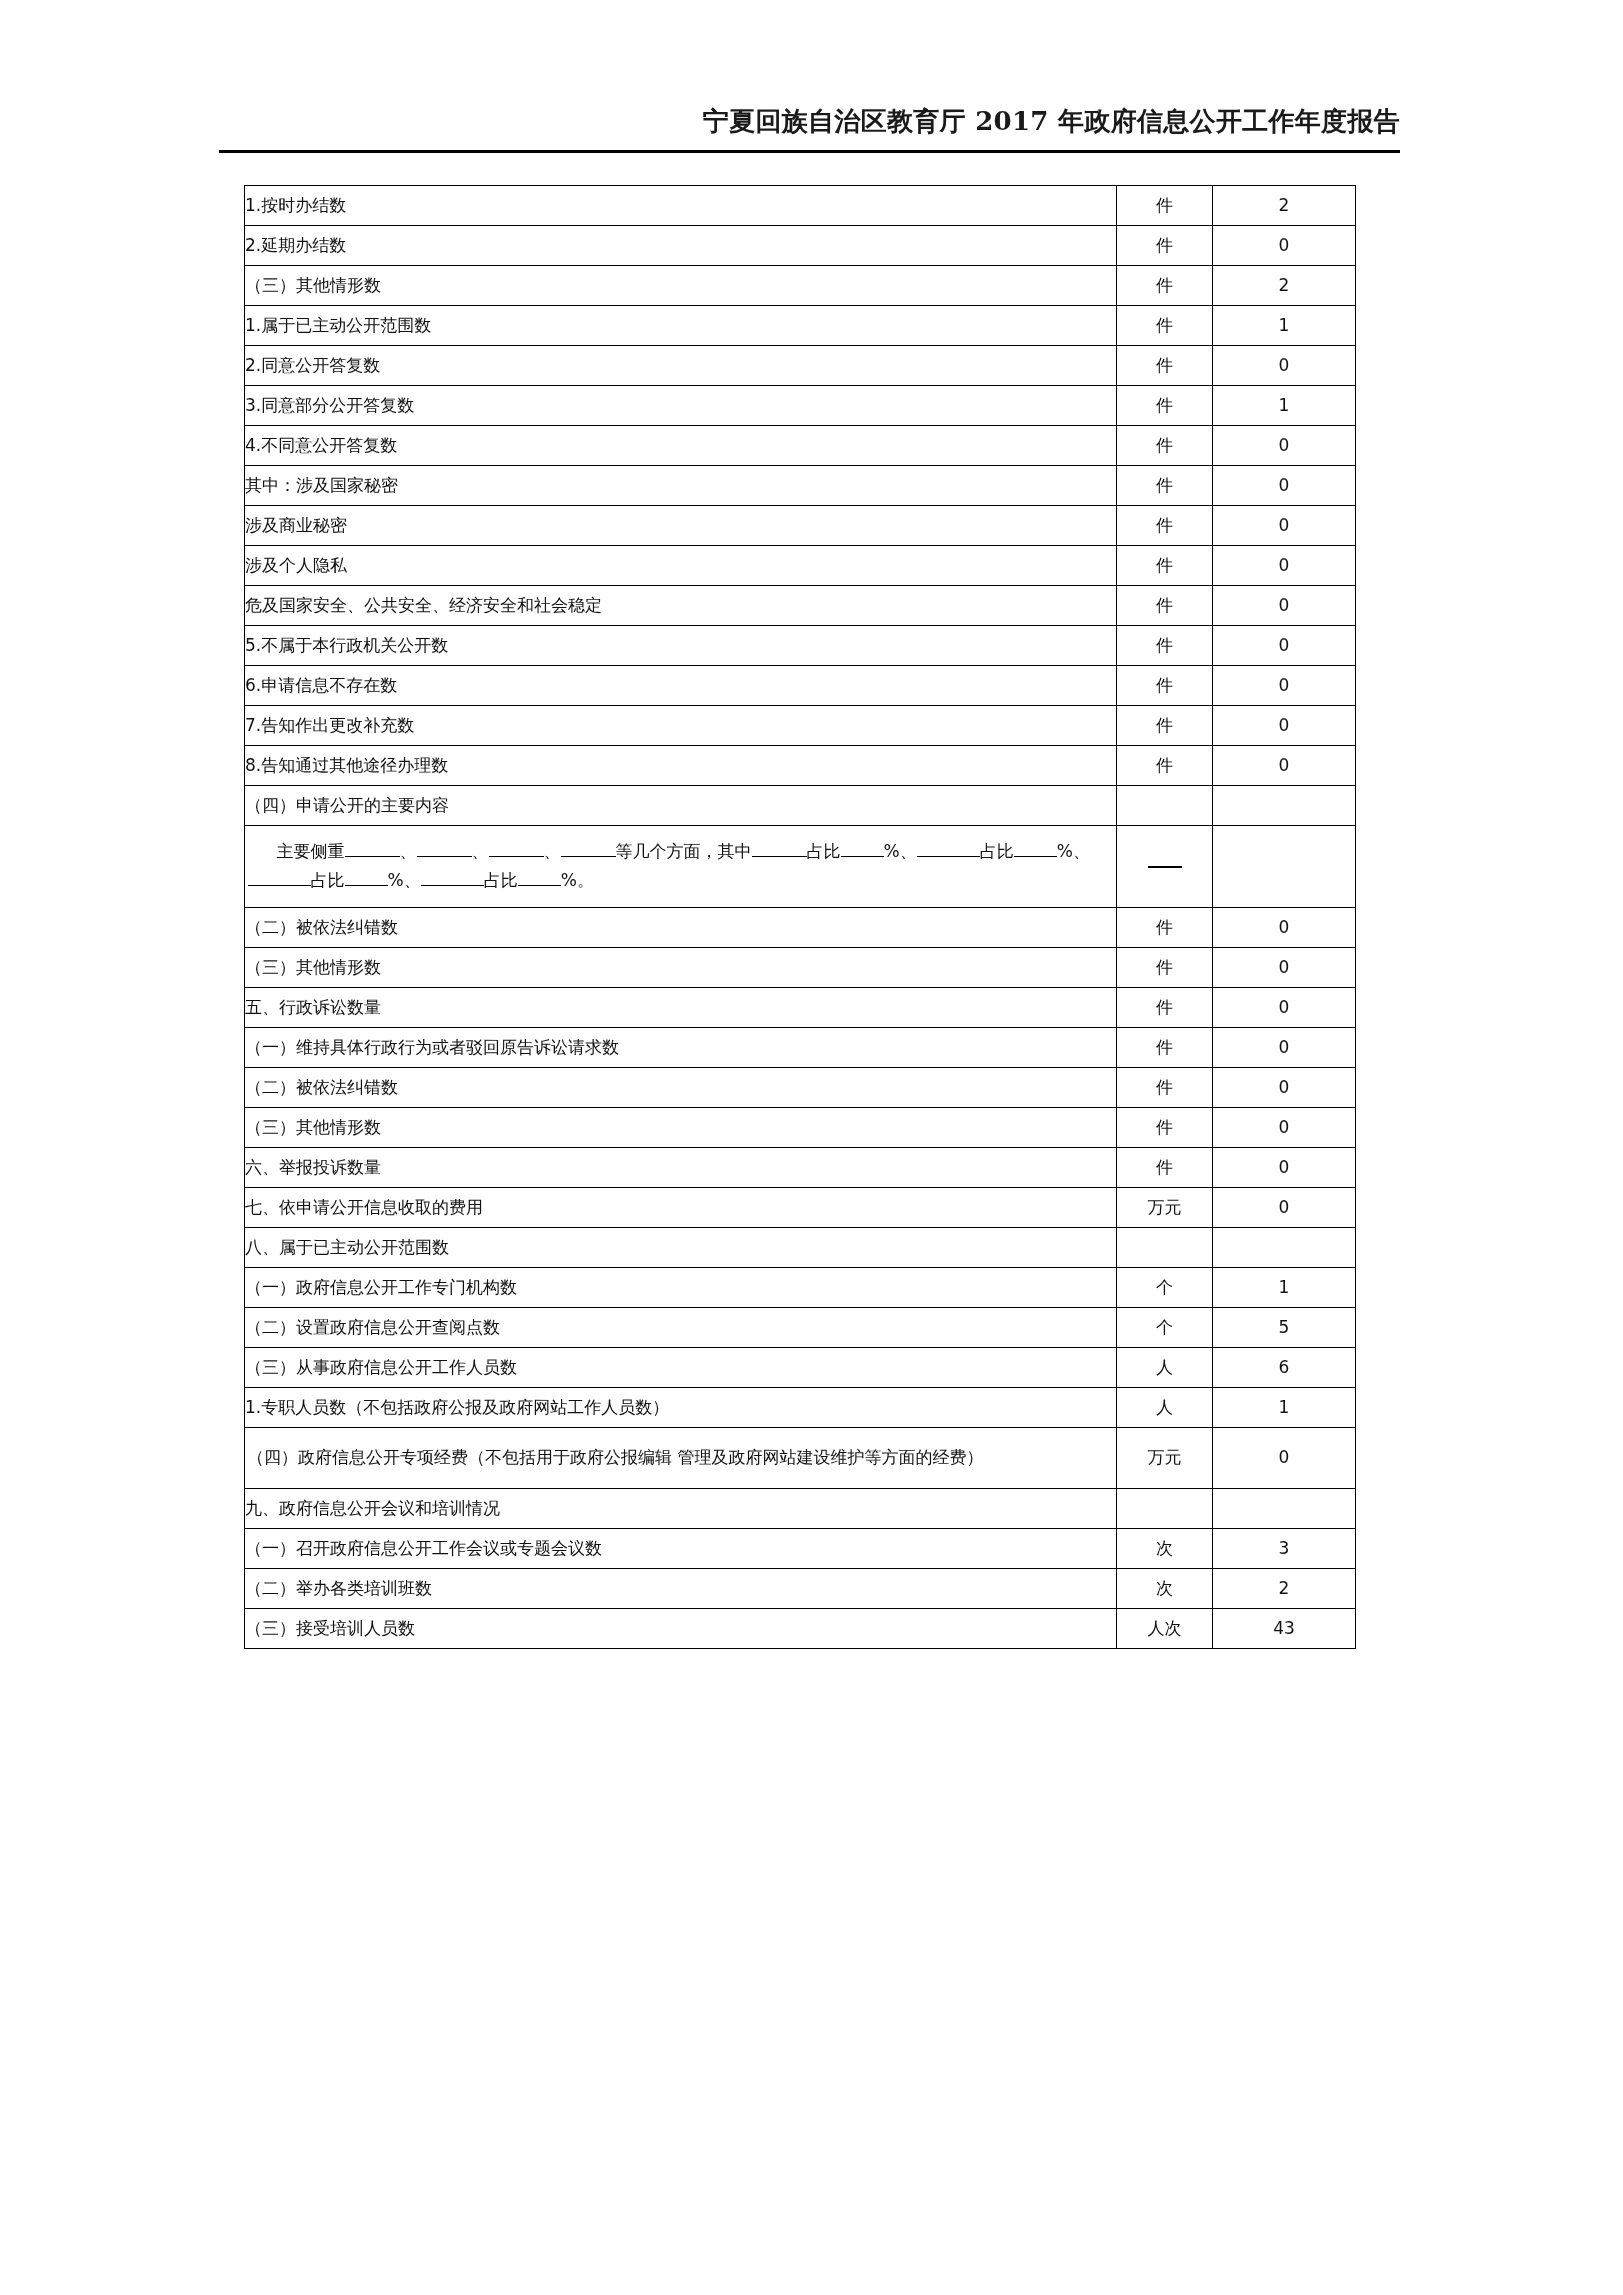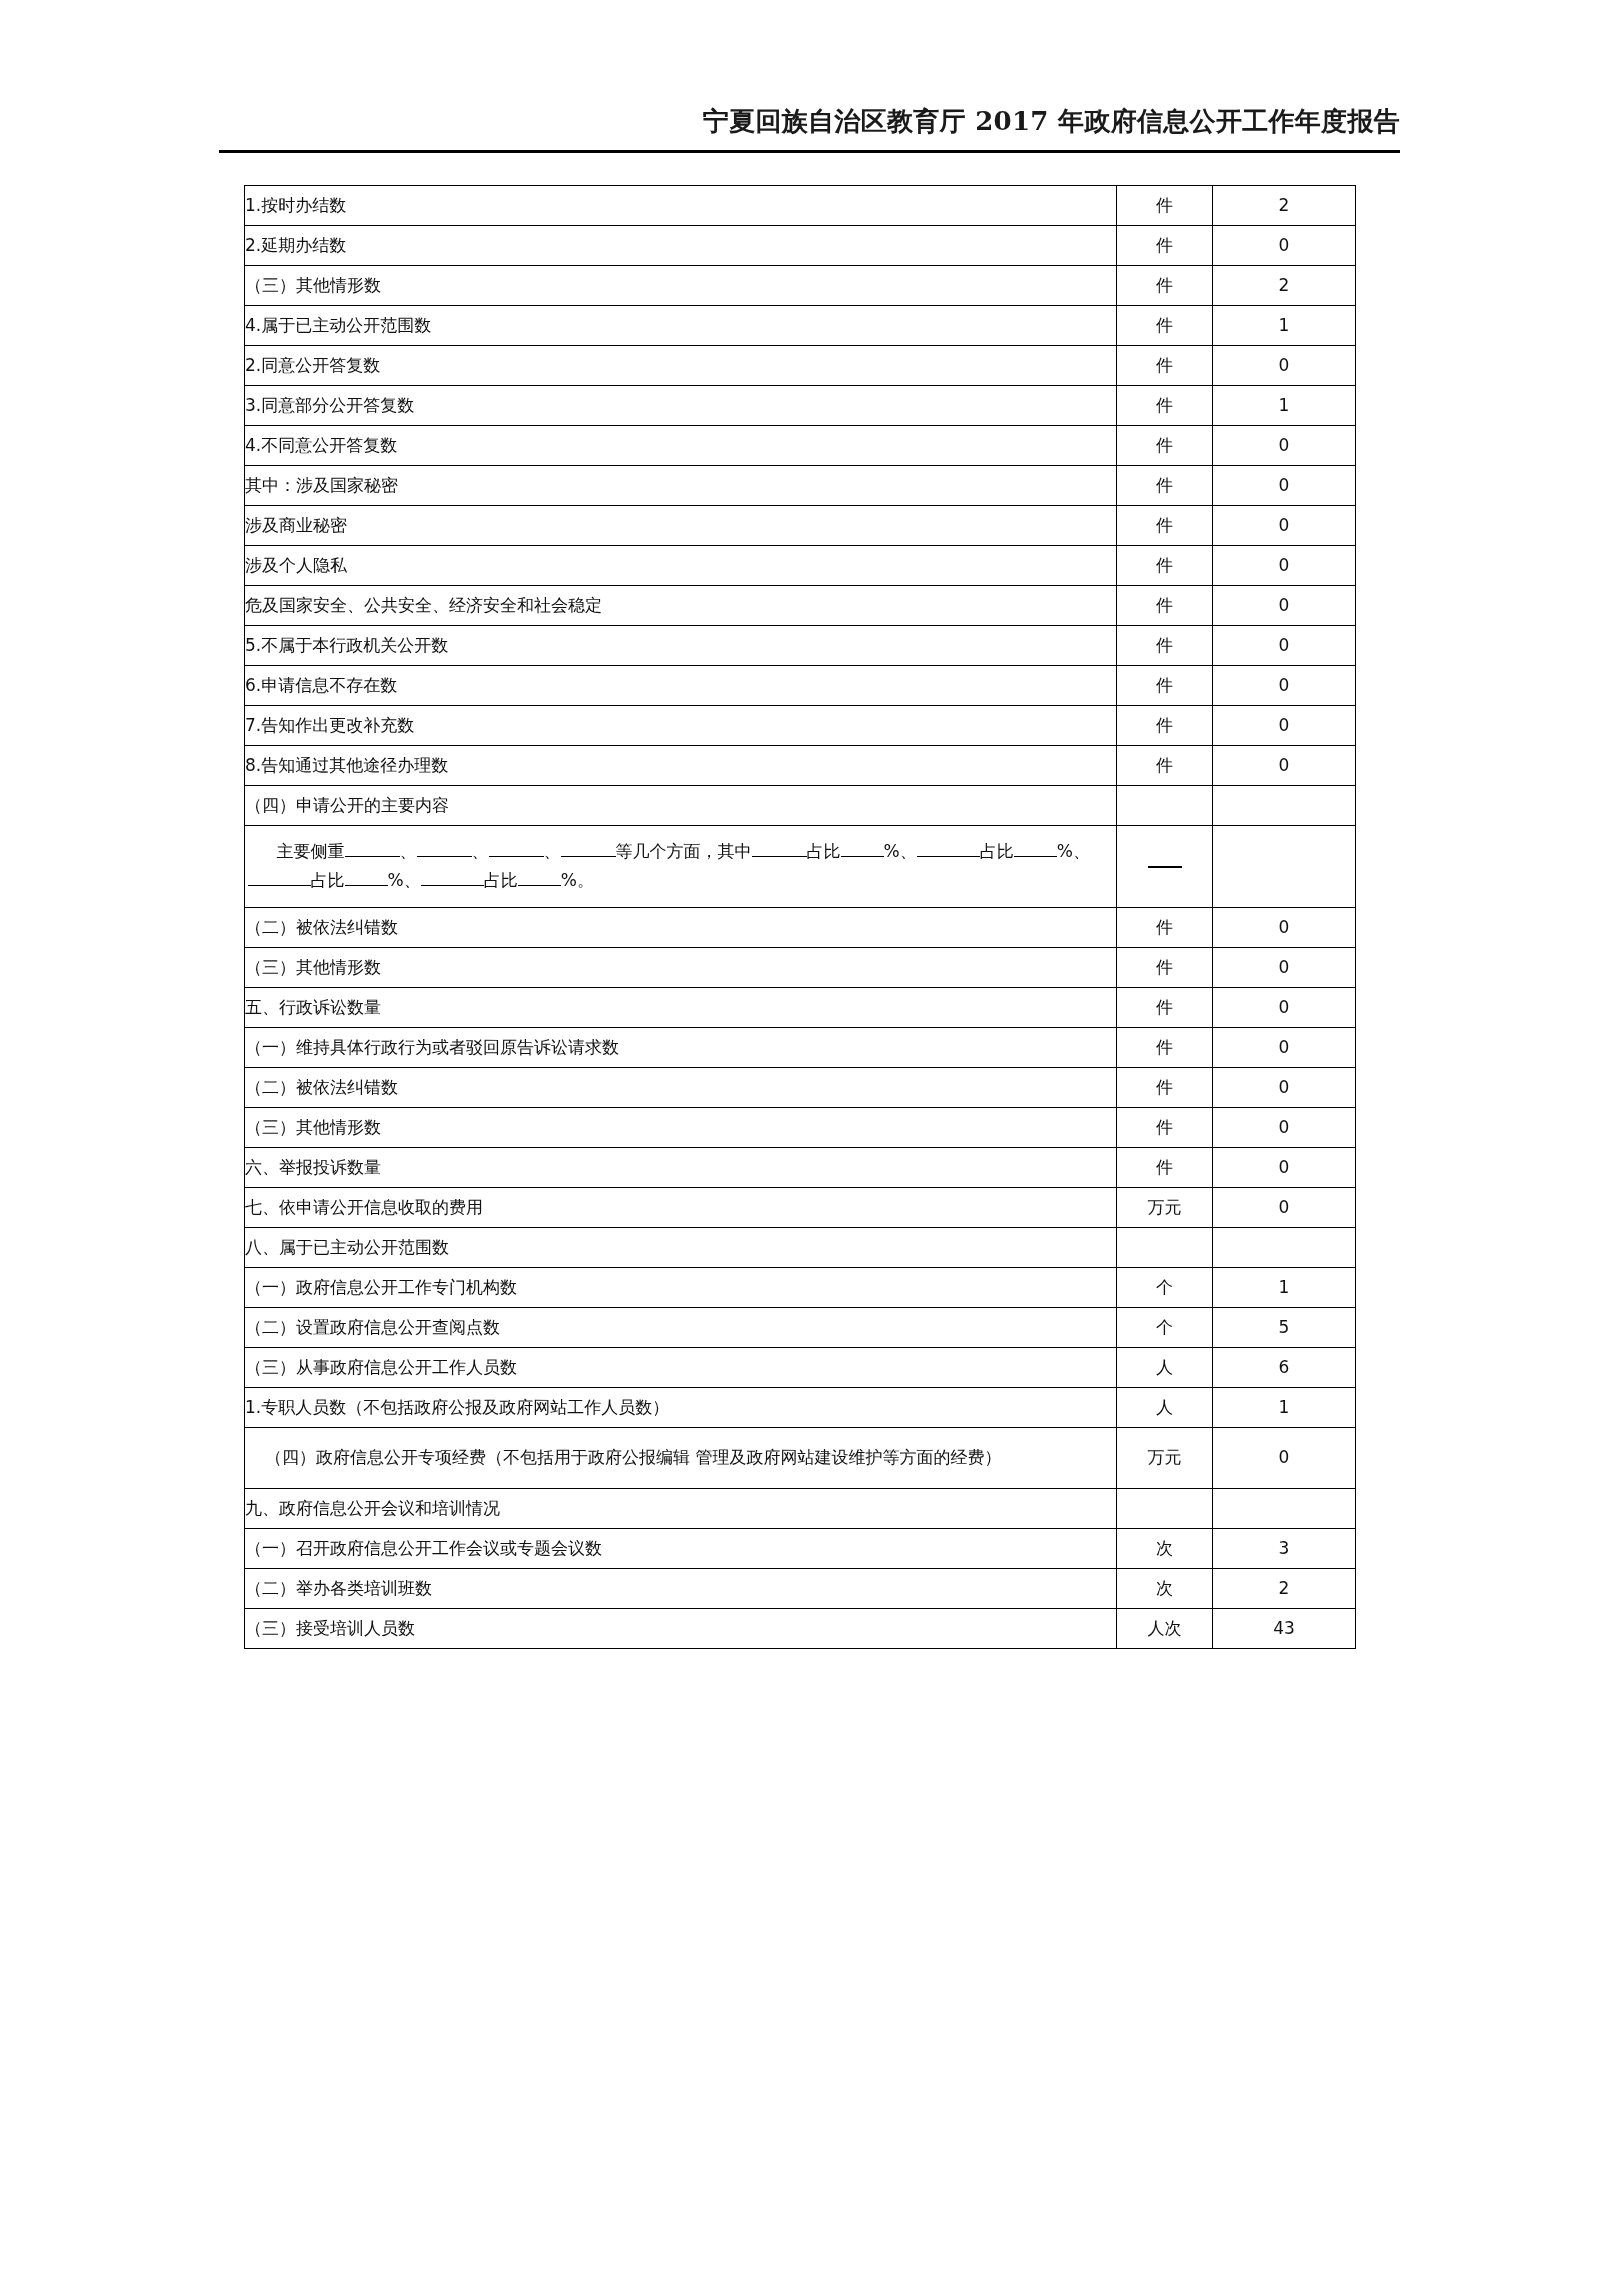--- a/index.html
+++ b/index.html
@@ -145,21 +145,21 @@
             <td class="label ind-1">2.延期办结数</td>
             <td class="unit">件</td>
             <td class="value">0</td>
           </tr>
           <tr>
             <td class="label ind-2">（三）其他情形数</td>
             <td class="unit">件</td>
             <td class="value">2</td>
           </tr>
           <tr>
-            <td class="label ind-1">4.属于已主动公开范围数</td>
+            <td class="label ind-1">1.属于已主动公开范围数</td>
             <td class="unit">件</td>
             <td class="value">1</td>
           </tr>
           <tr>
             <td class="label ind-1">2.同意公开答复数</td>
             <td class="unit">件</td>
             <td class="value">0</td>
           </tr>
           <tr>
             <td class="label ind-1">3.同意部分公开答复数</td>
@@ -280,21 +280,21 @@
             <td class="label ind-2">（三）从事政府信息公开工作人员数</td>
             <td class="unit">人</td>
             <td class="value">6</td>
           </tr>
           <tr>
             <td class="label ind-1">1.专职人员数（不包括政府公报及政府网站工作人员数）</td>
             <td class="unit">人</td>
             <td class="value">1</td>
           </tr>
           <tr>
-            <td class="label wrap tall-2" style="padding-left: 20px; margin-left: 25px;">（四）政府信息公开专项经费（不包括用于政府公报编辑 管理及政府网站建设维护等方面的经费）</td>
+            <td class="label wrap tall-2" style="padding-left: 2px; margin-left: 25px;">（四）政府信息公开专项经费（不包括用于政府公报编辑 管理及政府网站建设维护等方面的经费）</td>
             <td class="unit">万元</td>
             <td class="value">0</td>
           </tr>
           <tr>
             <td class="label ind-2">九、政府信息公开会议和培训情况</td>
             <td class="unit"></td>
             <td class="value"></td>
           </tr>
           <tr>
             <td class="label ind-2">（一）召开政府信息公开工作会议或专题会议数</td>

